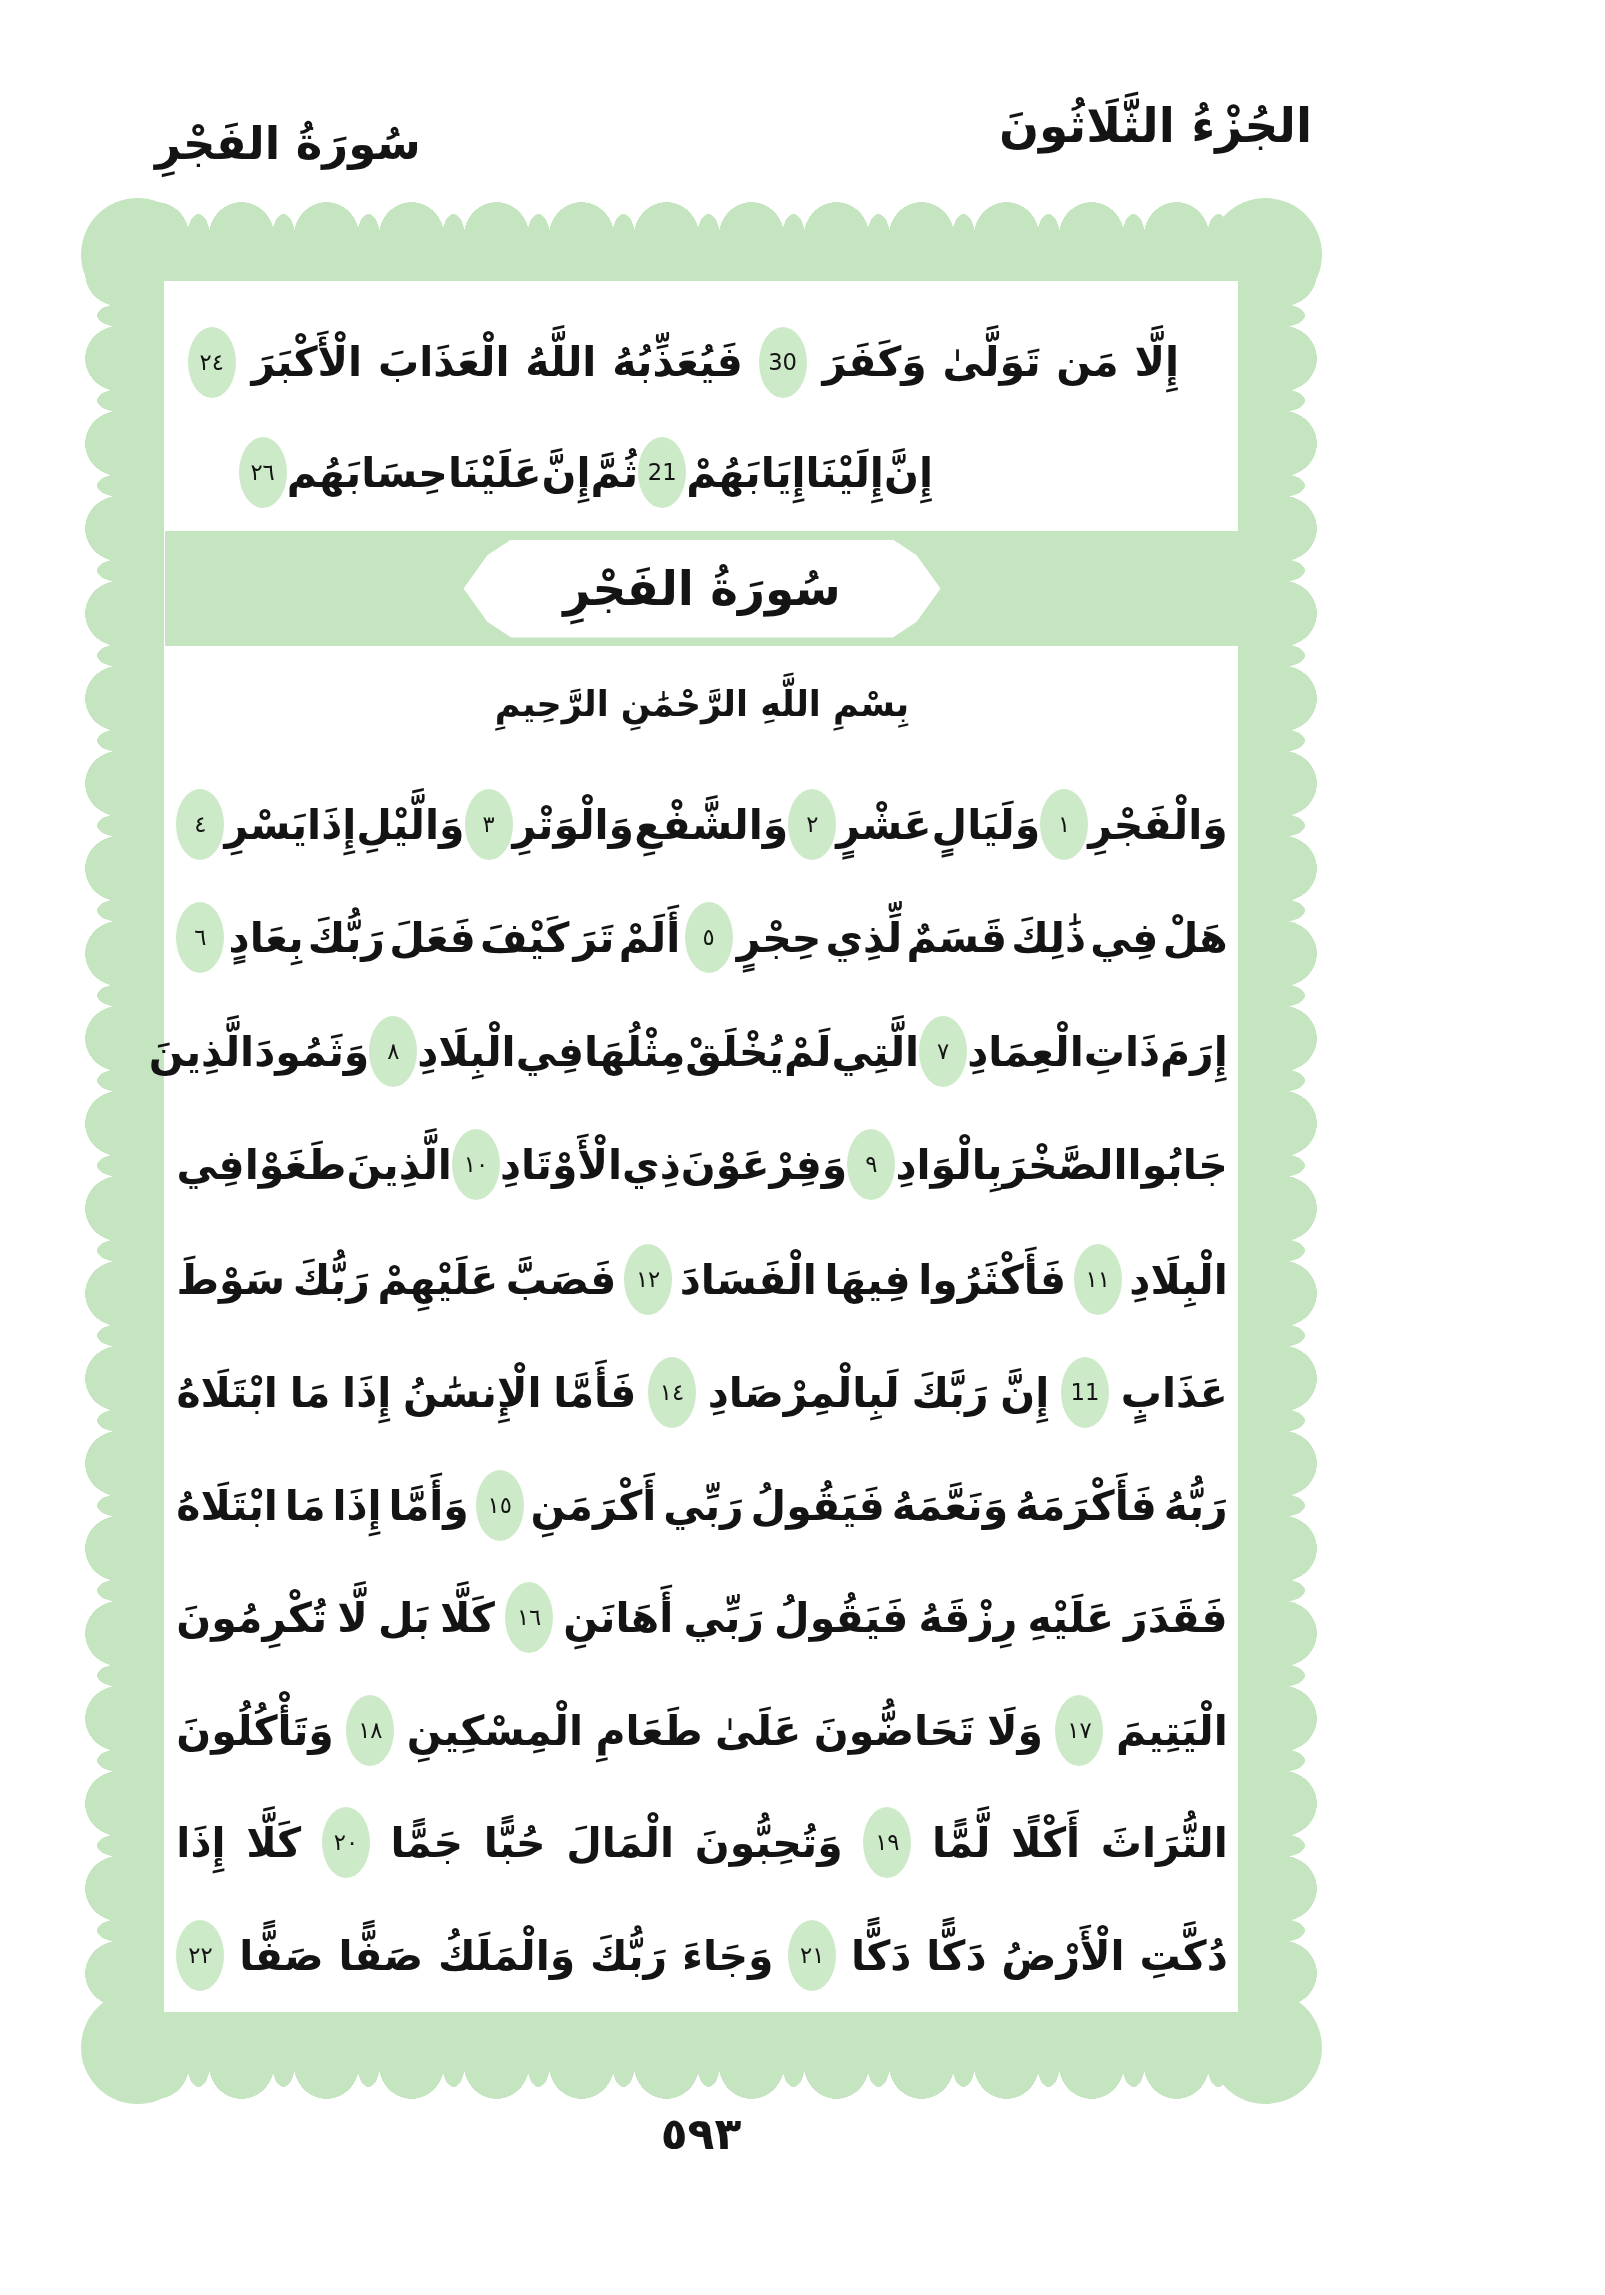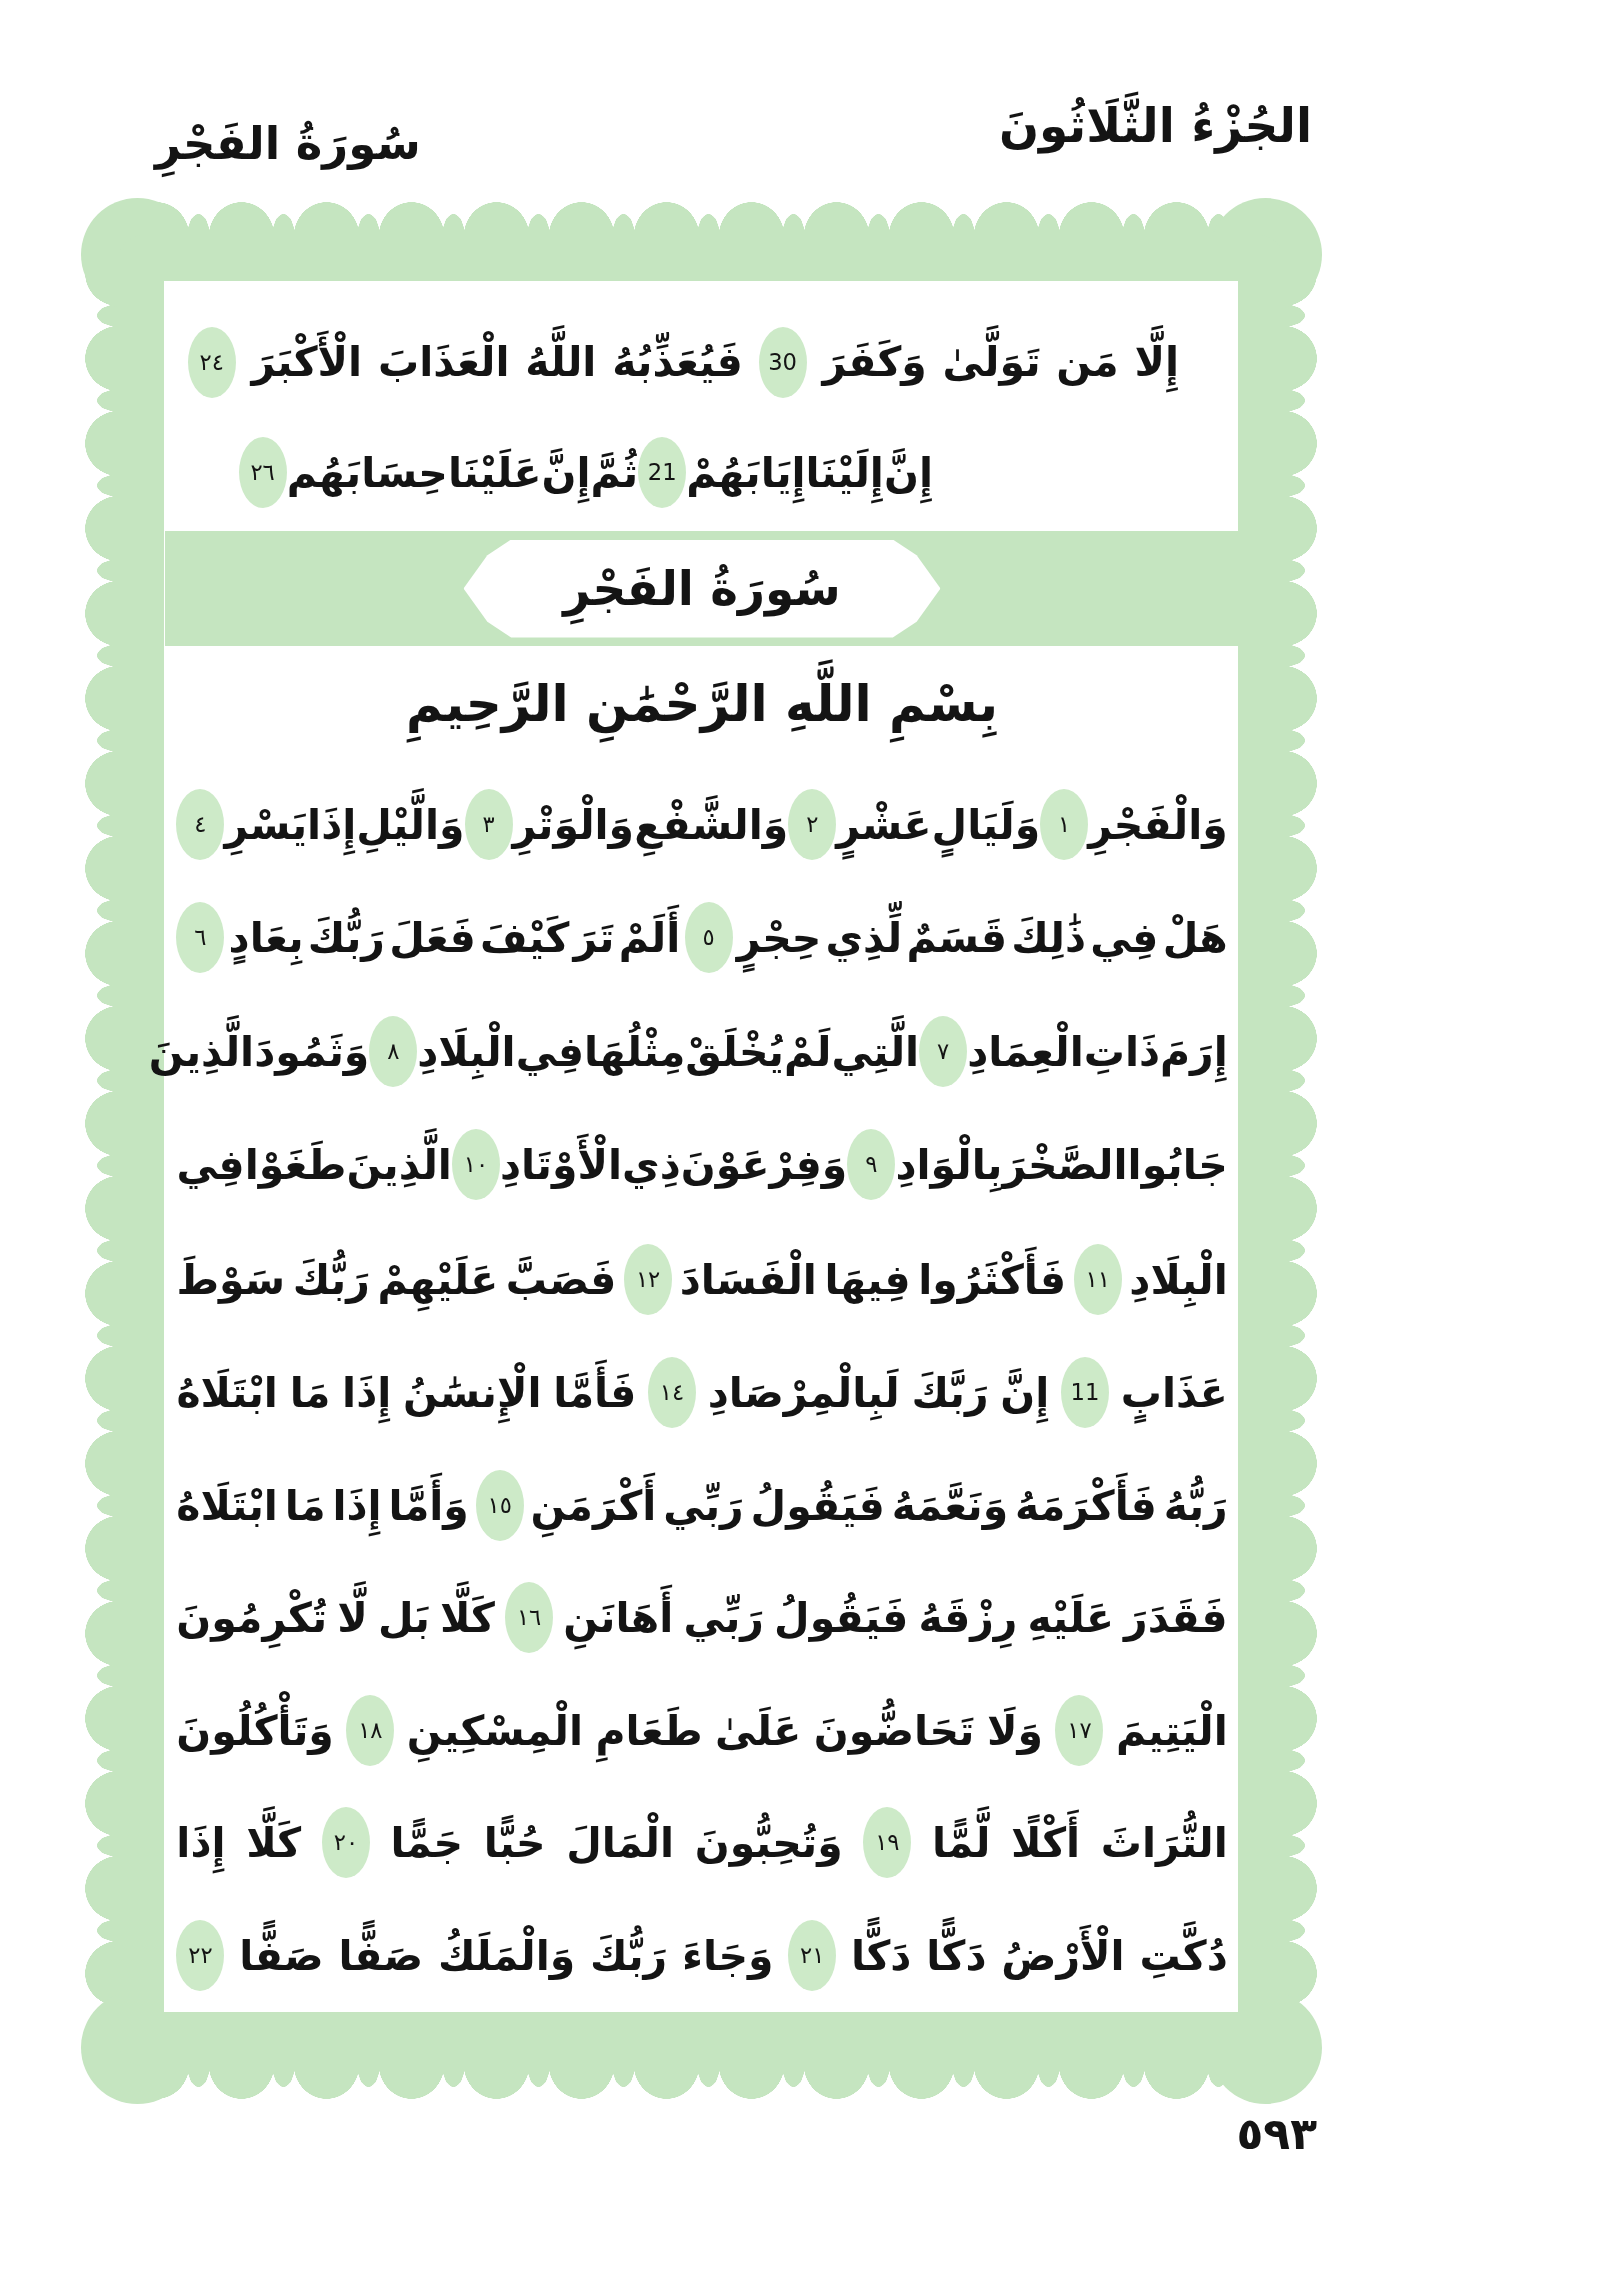--- a/index.html
+++ b/index.html
@@ -55,39 +55,39 @@
   
   .banner{position:absolute;left:165px;top:531px;width:1074px;height:115px;background:var(--fg);}
   .cartouche{position:absolute;left:50%;top:50%;transform:translate(-50%,-50%);
     width:477px;height:98px;background:#ffffff;display:flex;align-items:center;justify-content:center;
     clip-path:polygon(0% 50%,5% 16%,10% 0%,90% 0%,95% 16%,100% 50%,95% 84%,90% 100%,10% 100%,5% 84%);}
   .cartouche-title{font-size:47px;font-weight:bold;direction:rtl;white-space:nowrap;}
 
   
   .basmala{position:absolute;left:165px;top:658px;width:1074px;height:91px;
     display:flex;align-items:center;justify-content:center;direction:rtl;
-    font-size:50px;font-weight:bold;white-space:nowrap;}
+    font-size:35px;font-weight:bold;white-space:nowrap;}
 
   
   .line{position:absolute;left:165px;width:1074px;height:109px;padding:0 11.3px;
     display:flex;justify-content:space-between;align-items:center;direction:rtl;
     font-size:41px;font-weight:bold;white-space:nowrap;}
   .line-0{top:311px;height:102px;padding:0 60px 0 22.7px;}
   .line-1{top:424px;height:97px;padding:0 306px 0 121px;}
   .line-2{top:770px;} .line-3{top:883px;} .line-4{top:997px;}
   .line-5{top:1110px;} .line-6{top:1225px;} .line-7{top:1338px;}
   .line-8{top:1451px;} .line-9{top:1563px;} .line-10{top:1676px;}
   .line-11{top:1788px;} .line-12{top:1901px;}
   .w{display:inline-block;}
   .vm{flex:0 0 auto;width:48px;height:71px;border-radius:50%;background:var(--mg);
     display:flex;align-items:center;justify-content:center;
     font-size:22.7px;font-weight:normal;line-height:1;text-align:right;}
 
   
-  .pageno{position:absolute;left:85px;top:2108px;width:1232px;text-align:right;
+  .pageno{position:absolute;left:85px;top:2108px;width:1232px;text-align:center;
     font-size:44px;font-weight:bold;direction:rtl;}
 </style>
 </head>
 <body>
 
 <div class="hdr hdr-surah">سُورَةُ الفَجْرِ</div>
 <div class="hdr hdr-juz">الجُزْءُ الثَّلَاثُونَ</div>
 
 <div class="frame">
   <div class="sc sc-top"></div>

